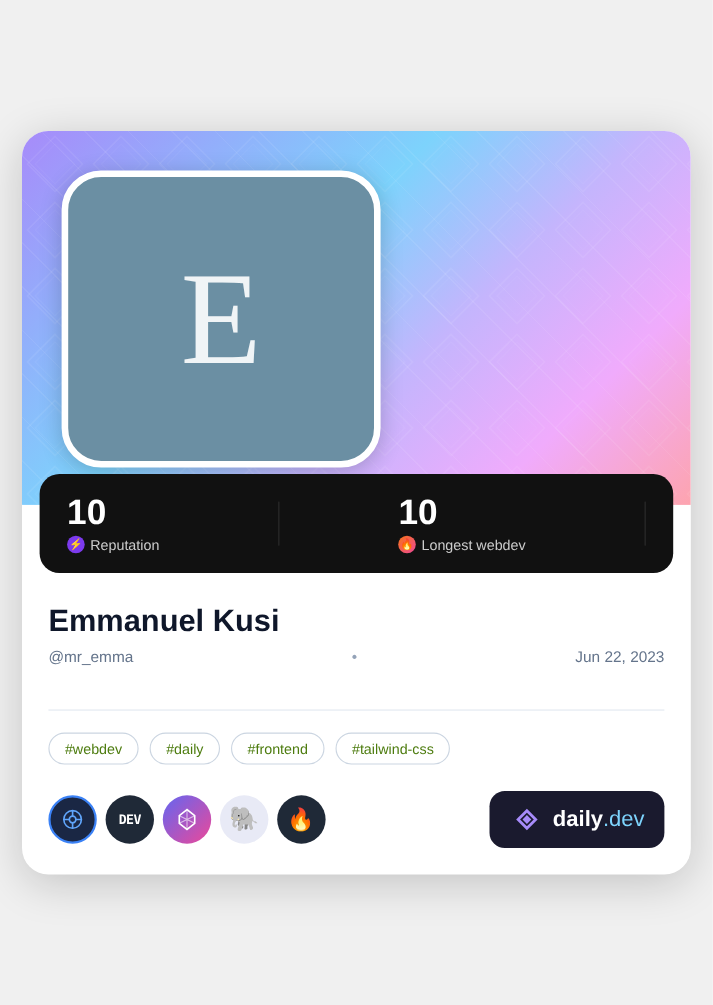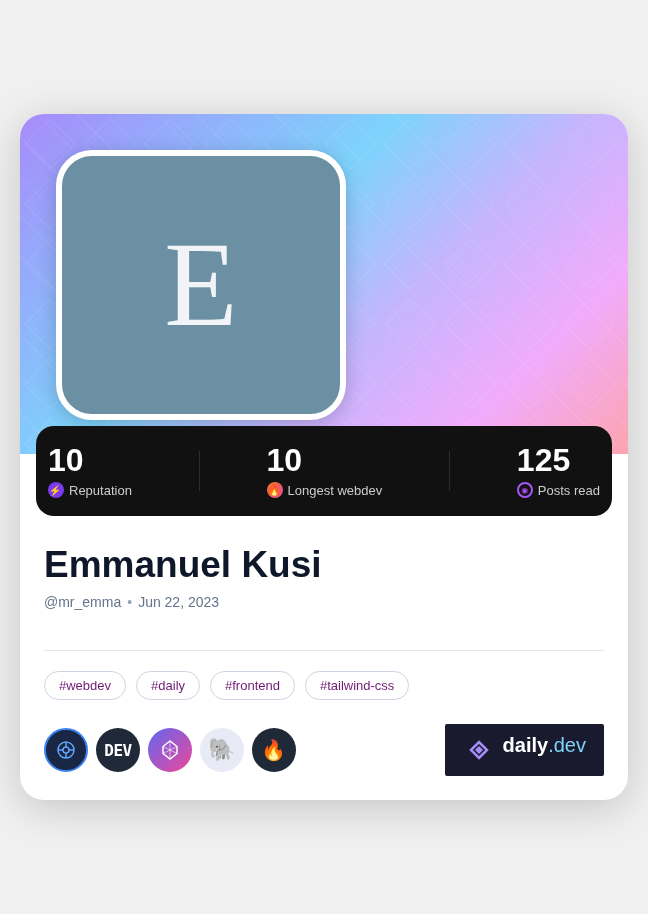--- a/index.html
+++ b/index.html
@@ -65,21 +65,21 @@
       font-weight: 300;
       color: rgba(255,255,255,0.9);
       font-family: Georgia, serif;
     }
 
     
     .stats-bar {
       background: #111;
       border-radius: 18px;
       margin: -28px 16px 0;
-      padding: 18px 12px;
+      padding: 18px 25px;
       display: flex;
       justify-content: space-between;
       align-items: center;
       position: relative;
       z-index: 10;
     }
 
     .stat-item {
       display: flex;
       flex-direction: column;
@@ -133,32 +133,33 @@
       height: 40px;
       background: rgba(255,255,255,0.12);
     }
 
     
     .profile-info {
       padding: 28px 24px 20px;
     }
 
     .profile-name {
-      font-size: 37px;
+      font-size: 28px;
       font-weight: 800;
       color: #0f172a;
       margin-bottom: 8px;
     }
 
     .profile-meta {
       font-size: 14px;
       color: #64748b;
       display: flex;
       align-items: center;
       gap: 6px;
+      justify-content: space-between;
     }
 
     .profile-meta .handle {
       color: #64748b;
     }
 
     .profile-meta .dot {
       color: #94a3b8;
     }
 
@@ -175,21 +176,21 @@
       flex-wrap: wrap;
       gap: 10px;
       margin-bottom: 24px;
     }
 
     .tag {
       border: 1.5px solid #cbd5e1;
       border-radius: 20px;
       padding: 6px 14px;
       font-size: 13px;
-      color: #701a75;
+      color: #4d7c0f;
       font-weight: 500;
     }
 
     
     .bottom-bar {
       padding: 0 24px 24px;
       display: flex;
       align-items: center;
       justify-content: space-between;
     }
@@ -208,38 +209,39 @@
       align-items: center;
       justify-content: center;
       font-size: 18px;
       font-weight: bold;
       overflow: hidden;
     }
 
     .badge-dev {
       background: #1f2937;
       color: #fff;
-      font-size: 16px;
+      font-size: 12px;
       font-weight: 800;
       letter-spacing: -0.5px;
       font-family: monospace;
     }
 
     .badge-gradient {
       background: linear-gradient(135deg, #6366f1, #ec4899);
       color: #fff;
       font-size: 14px;
     }
 
     
     .daily-dev-logo {
       background: #1a1a2e;
-      border-radius: 2px;
+      border-radius: 14px;
       padding: 10px 18px;
       display: flex;
+      align-items: center;
       gap: 8px;
     }
 
     .daily-dev-logo .logo-icon {
       width: 32px;
       height: 32px;
     }
 
     .daily-dev-logo .logo-text {
       display: flex;
@@ -302,27 +304,20 @@
     <div class="stat-item">
       <span class="stat-number">10</span>
       <span class="stat-label">
         <span class="stat-icon icon-streak">🔥</span>
         <span>Longest webdev</span>
       </span>
     </div>
 
     <div class="stat-divider"></div>
 
-    <div class="stat-item">
-      <span class="stat-number">125</span>
-      <span class="stat-label">
-        <span class="stat-icon icon-posts" style="font-size:8px; border-radius:50%; width:16px;height:16px;border:2px solid #a855f7; display:inline-flex; align-items:center; justify-content:center;">◉</span>
-        <span>Posts read</span>
-      </span>
-    </div>
   </div>
 
   <div class="profile-info">
     <div class="profile-name">Emmanuel Kusi</div>
     <div class="profile-meta">
       <span class="handle">@mr_emma</span>
       <span class="dot">•</span>
       <span>Jun 22, 2023</span>
     </div>
   </div>

